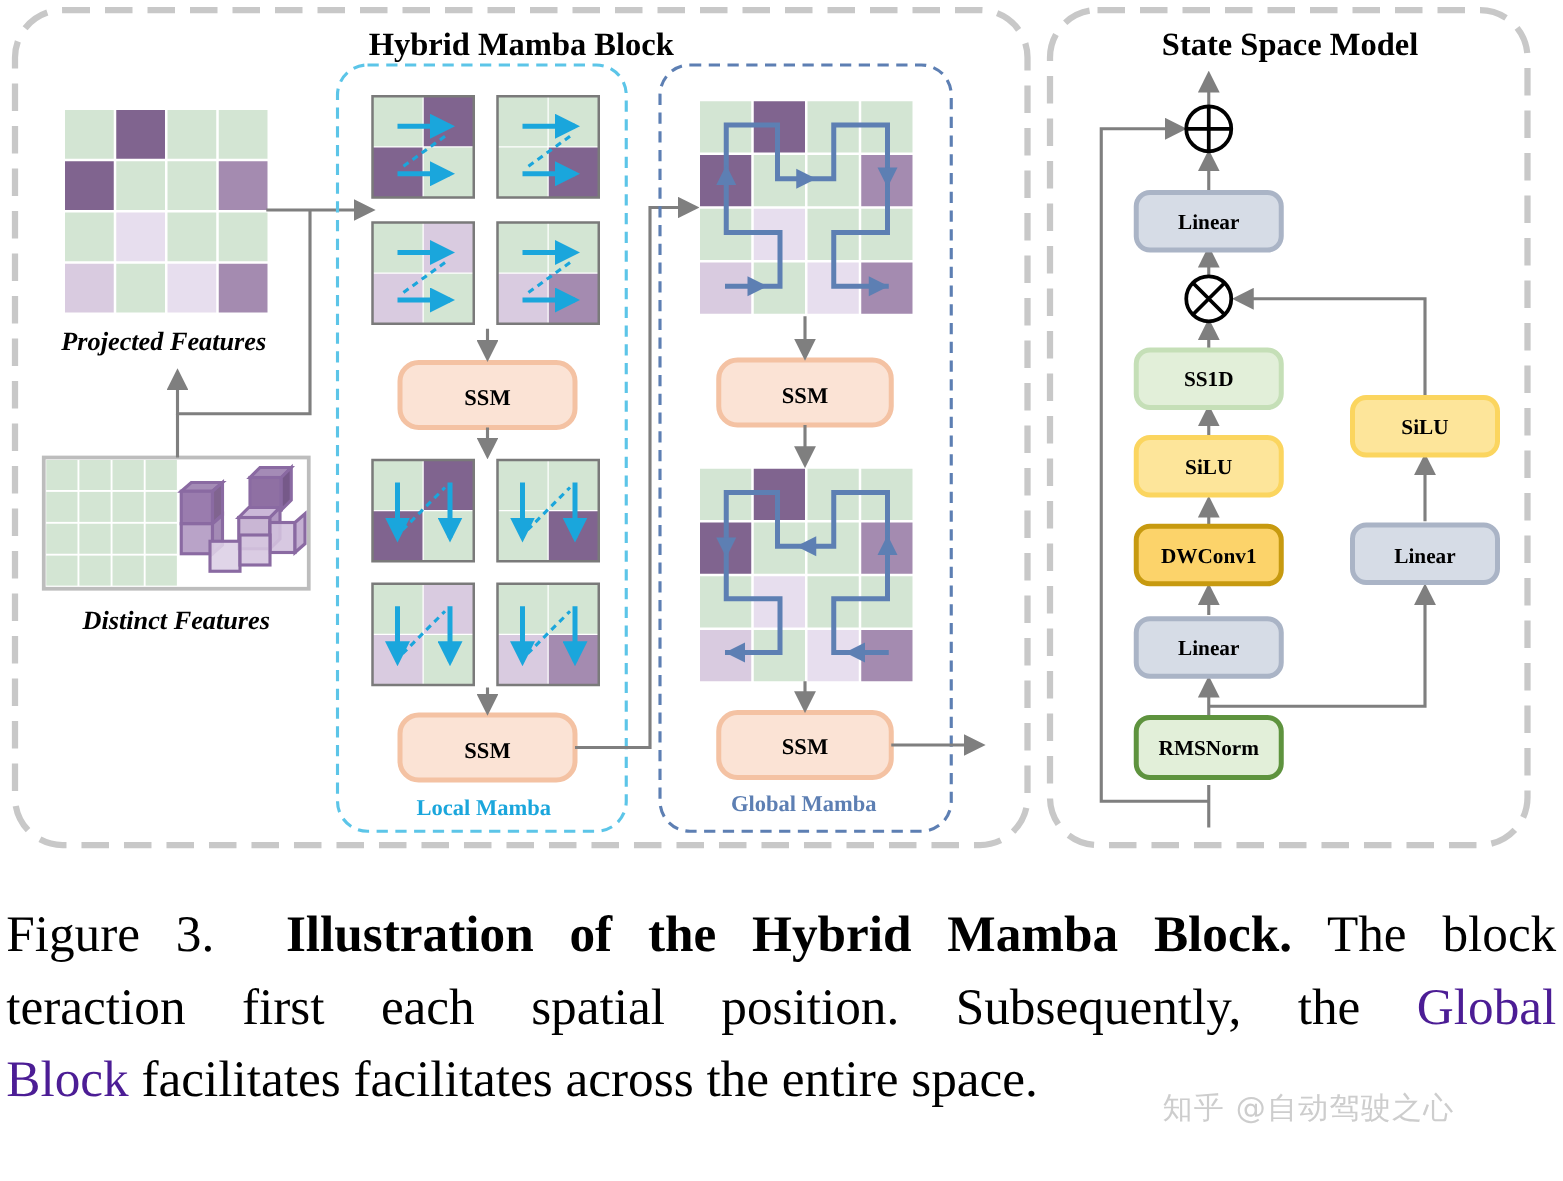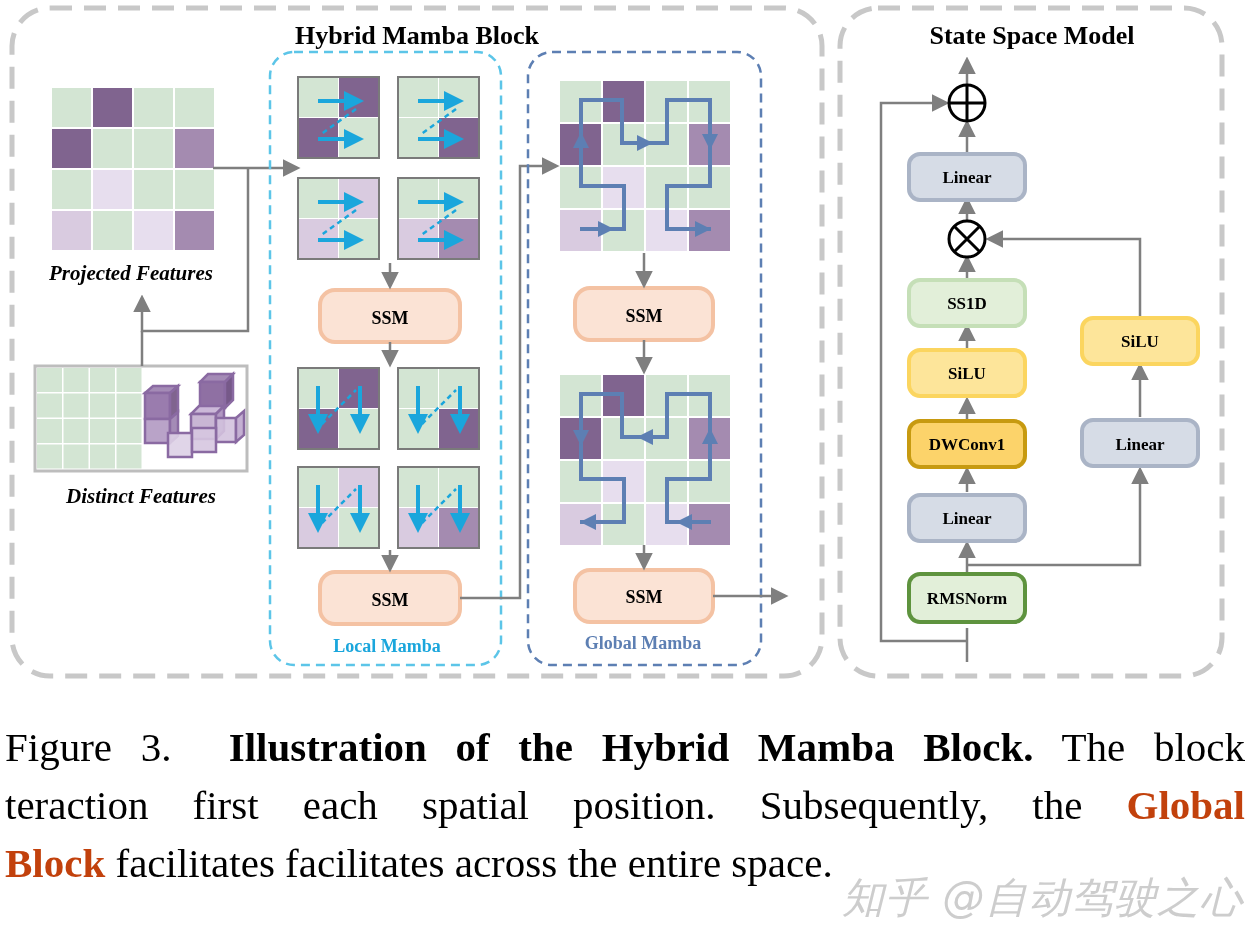--- a/index.html
+++ b/index.html
@@ -7,24 +7,24 @@
   #fig { position:absolute; left:0; top:0; }
   .bold { font-weight:bold; }
   .caption {
     position:absolute; left:5px; top:718px; width:1240px;
     font-family:"Liberation Serif", serif; font-size:41px; line-height:58px; color:#000;
     text-align:justify;
   }
   .caption .line { display:block; white-space:nowrap; text-align:justify; text-align-last:justify; }
   .caption .line.last { text-align-last:left; }
   .cap-local { color:#1aa6dc; font-weight:bold; }
-  .cap-global { color:#c2410c; font-weight:bold;margin-top:20px; }
+  .cap-global { color:#4c1d95; font-weight:normal;margin-top:20px; }
   .watermark {
-    position:absolute; left:842px; top:870px; font-family:"DejaVu Sans", sans-serif;
-    font-size:42px; color:rgba(200,200,200,0.9); letter-spacing:1px;font-style:italic;
+    position:absolute; left:930px; top:870px; font-family:"DejaVu Sans", sans-serif;
+    font-size:24px; color:rgba(200,200,200,0.9); letter-spacing:1px;
   }
 </style>
 </head>
 <body>
 
 <svg id="fig" width="1250" height="700" viewBox="0 0 1250 700" xmlns="http://www.w3.org/2000/svg">
   <defs>
     <marker id="ahGray" viewBox="0 0 10 10" refX="8" refY="5" markerWidth="7" markerHeight="7" orient="auto-start-reverse">
       <path d="M0,0 L10,5 L0,10 z" fill="#7f7f7f"></path>
     </marker>

